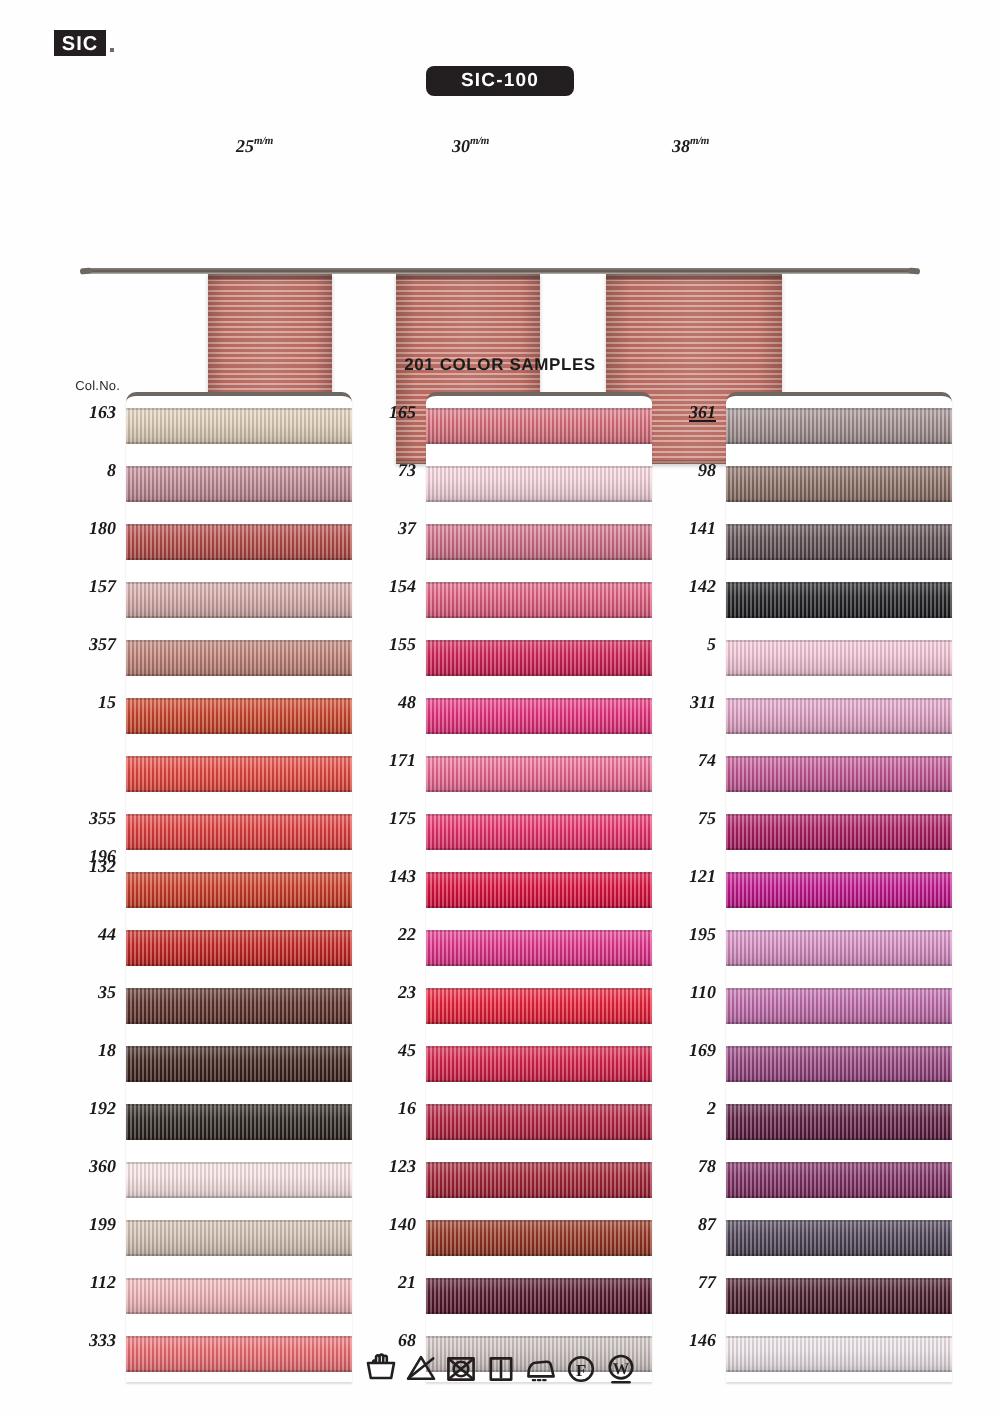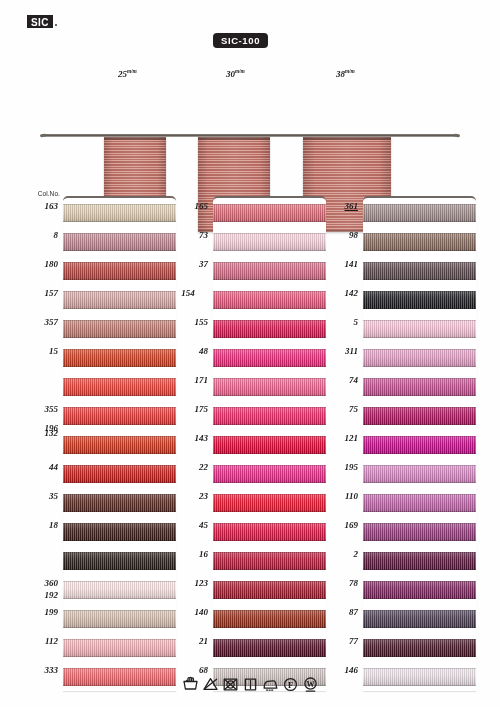--- a/index.html
+++ b/index.html
@@ -31,21 +31,21 @@
     border: 1px solid #231f20;
   }
   #logo-dot {
     position: absolute; left: 55px; top: 24px;
     width: 2px; height: 2px; background: #6b6b6b;
   }
 
   
   #badge {
     position: absolute; left: 213px; top: 33px;
-    width: 55px; height: 15px;
+    width: 74px; height: 15px;
     background: #231f20;
     border-radius: 4px;
     color: #ffffff;
     font-family: "Liberation Sans", sans-serif;
     font-weight: 700;
     font-size: 9.5px;
     letter-spacing: 0.6px;
     text-align: center;
     line-height: 15px;
   }
@@ -250,37 +250,38 @@
           <div class="botcap"></div>
         </div>
       </div>
     <div id="wlabels">
         <div class="width-label" style="left: 118px; top: 8px;"><span>25</span><span class="unit">m/m</span></div>
         <div class="width-label" style="left: 226px; top: 8px;"><span>30</span><span class="unit">m/m</span></div>
         <div class="width-label" style="left: 336px; top: 8px;"><span>38</span><span class="unit">m/m</span></div>
       </div>
   </div>
 
+  <div id="samples-caption">201 COLOR SAMPLES</div>
 
   <div id="columns">
       <div class="col" style="left: 18px;">
         <div class="col-head">Col.No.</div>
         <div class="num" style="top: 11px; font-style: italic;">163</div>
         <div class="num" style="top: 40px;">8</div>
         <div class="num" style="top: 69px;">180</div>
         <div class="num" style="top: 98px;">157</div>
         <div class="num" style="top: 127px;">357</div>
         <div class="num" style="top: 156px;">15</div>
         <div class="num" style="top: 185px; margin-top: 48px;">196</div>
         <div class="num" style="top: 214px;">355</div>
         <div class="num" style="top: 238px;">132</div>
         <div class="num" style="top: 272px;">44</div>
         <div class="num" style="top: 301px;">35</div>
         <div class="num" style="top: 330px;">18</div>
-        <div class="num" style="top: 359px; margin-top: 41px;">192</div>
+        <div class="num" style="top: 359px;">192</div>
         <div class="num" style="top: 388px;">360</div>
         <div class="num" style="top: 417px;">199</div>
         <div class="num" style="top: 446px;">112</div>
         <div class="num" style="top: 475px;">333</div>
         <div class="card">
           <div class="row">
             <div class="swatch" style="background: rgb(224, 207, 182);">
               <div class="weave"></div>
               <div class="gloss"></div>
               <div class="edge"></div>
@@ -414,21 +415,21 @@
               <div class="edge"></div>
               <div class="edgeb"></div>
             </div>
           </div>
         </div>
       </div>
       <div class="col" style="left: 168px;">
         <div class="num" style="top: 11px;">165</div>
         <div class="num" style="top: 40px;">73</div>
         <div class="num" style="top: 69px;">37</div>
-        <div class="num" style="top: 98px; text-align: center;">154</div>
+        <div class="num" style="top: 98px;">154</div>
         <div class="num" style="top: 127px;">155</div>
         <div class="num" style="top: 156px;">48</div>
         <div class="num" style="top: 185px;">171</div>
         <div class="num" style="top: 214px;">175</div>
         <div class="num" style="top: 243px;">143</div>
         <div class="num" style="top: 272px;">22</div>
         <div class="num" style="top: 301px;">23</div>
         <div class="num" style="top: 330px;">45</div>
         <div class="num" style="top: 359px;">16</div>
         <div class="num" style="top: 388px;">123</div>

